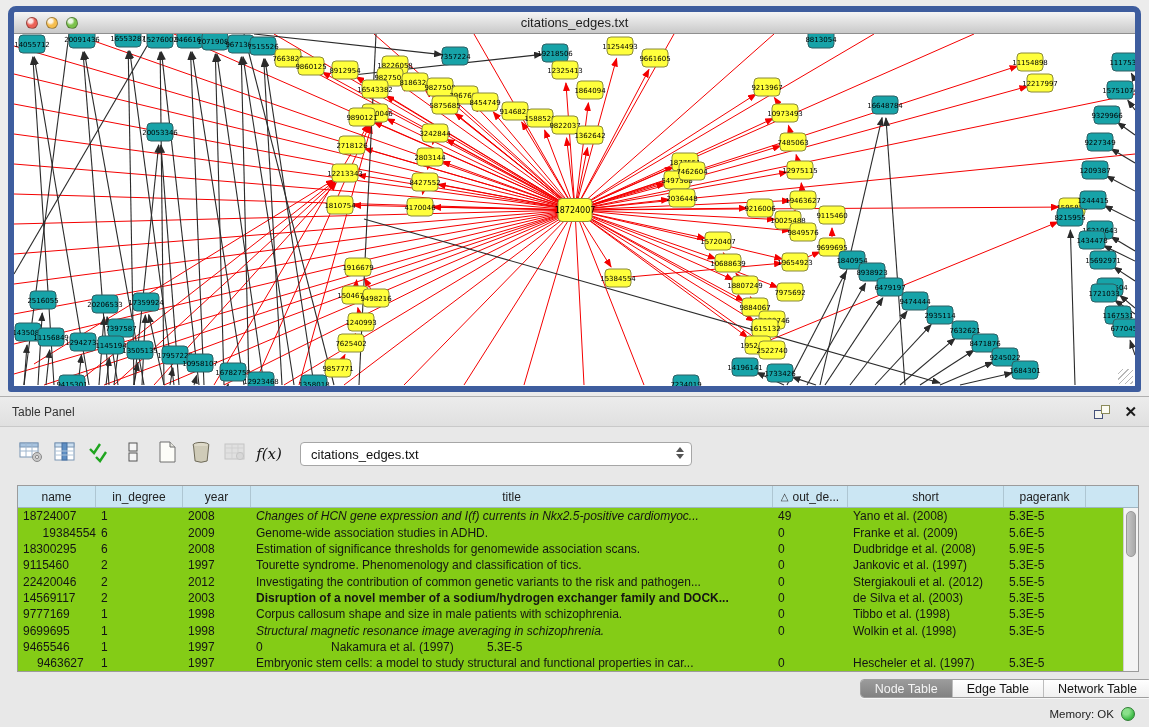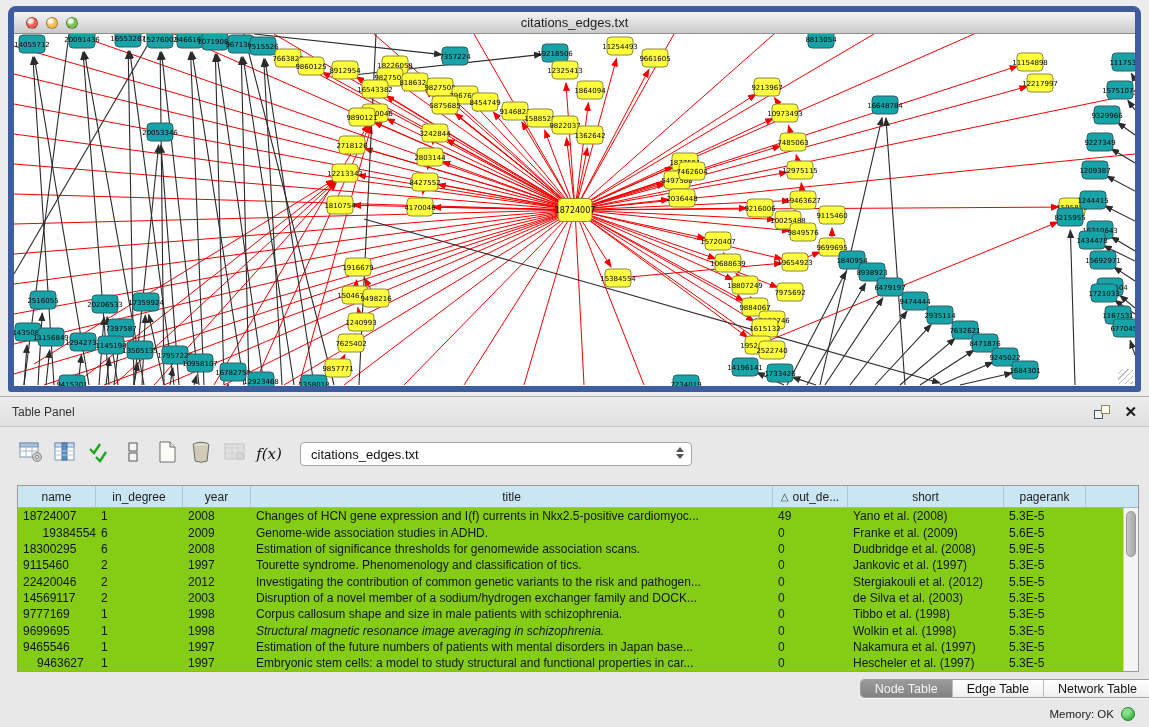--- a/index.html
+++ b/index.html
@@ -615,21 +615,21 @@
         <div class="th" style="width: 82px;">
           <span>pagerank</span>
         </div>
         <div class="th" style="flex: 1 1 0%; border-right: none;"></div>
       </div>
     <div class="tbody" id="tbody">
         <div class="t-row">
           <div class="td" style="width: 78px;">18724007</div>
           <div class="td" style="width: 87px;">1</div>
           <div class="td" style="width: 68px;">2008</div>
-          <div class="td" style="width: 522px;">Changes of HCN gene expression and I(f) currents in Nkx2.5-positive cardiomyoc...</div>
+          <div class="td" style="width: 522px; font-style: italic;">Changes of HCN gene expression and I(f) currents in Nkx2.5-positive cardiomyoc...</div>
           <div class="td" style="width: 75px;">49</div>
           <div class="td" style="width: 156px;">Yano et al. (2008)</div>
           <div class="td" style="width: 82px;">5.3E-5</div>
         </div>
         <div class="t-row">
           <div class="td" style="width: 78px; text-align: right;">19384554</div>
           <div class="td" style="width: 87px;">6</div>
           <div class="td" style="width: 68px;">2009</div>
           <div class="td" style="width: 522px;">Genome-wide association studies in ADHD.</div>
           <div class="td" style="width: 75px;">0</div>
@@ -660,21 +660,21 @@
           <div class="td" style="width: 68px;">2012</div>
           <div class="td" style="width: 522px;">Investigating the contribution of common genetic variants to the risk and pathogen...</div>
           <div class="td" style="width: 75px;">0</div>
           <div class="td" style="width: 156px;">Stergiakouli et al. (2012)</div>
           <div class="td" style="width: 82px;">5.5E-5</div>
         </div>
         <div class="t-row">
           <div class="td" style="width: 78px;">14569117</div>
           <div class="td" style="width: 87px;">2</div>
           <div class="td" style="width: 68px;">2003</div>
-          <div class="td" style="width: 522px;">Disruption of a novel member of a sodium/hydrogen exchanger family and DOCK...</div>
+          <div class="td" style="width: 522px; font-weight: bold;">Disruption of a novel member of a sodium/hydrogen exchanger family and DOCK...</div>
           <div class="td" style="width: 75px;">0</div>
           <div class="td" style="width: 156px;">de Silva et al. (2003)</div>
           <div class="td" style="width: 82px;">5.3E-5</div>
         </div>
         <div class="t-row">
           <div class="td" style="width: 78px;">9777169</div>
           <div class="td" style="width: 87px;">1</div>
           <div class="td" style="width: 68px;">1998</div>
           <div class="td" style="width: 522px;">Corpus callosum shape and size in male patients with schizophrenia.</div>
           <div class="td" style="width: 75px;">0</div>
@@ -687,21 +687,20 @@
           <div class="td" style="width: 68px;">1998</div>
           <div class="td" style="width: 522px; font-style: italic;">Structural magnetic resonance image averaging in schizophrenia.</div>
           <div class="td" style="width: 75px;">0</div>
           <div class="td" style="width: 156px;">Wolkin et al. (1998)</div>
           <div class="td" style="width: 82px;">5.3E-5</div>
         </div>
         <div class="t-row">
           <div class="td" style="width: 78px;">9465546</div>
           <div class="td" style="width: 87px;">1</div>
           <div class="td" style="width: 68px;">1997</div>
-          <div class="td" style="width: 522px;">Estimation of the future numbers of patients with mental disorders in Japan base...</div>
           <div class="td" style="width: 75px;">0</div>
           <div class="td" style="width: 156px;">Nakamura et al. (1997)</div>
           <div class="td" style="width: 82px;">5.3E-5</div>
         </div>
         <div class="t-row">
           <div class="td" style="width: 78px; padding-left: 19px;">9463627</div>
           <div class="td" style="width: 87px;">1</div>
           <div class="td" style="width: 68px;">1997</div>
           <div class="td" style="width: 522px;">Embryonic stem cells: a model to study structural and functional properties in car...</div>
           <div class="td" style="width: 75px;">0</div>

